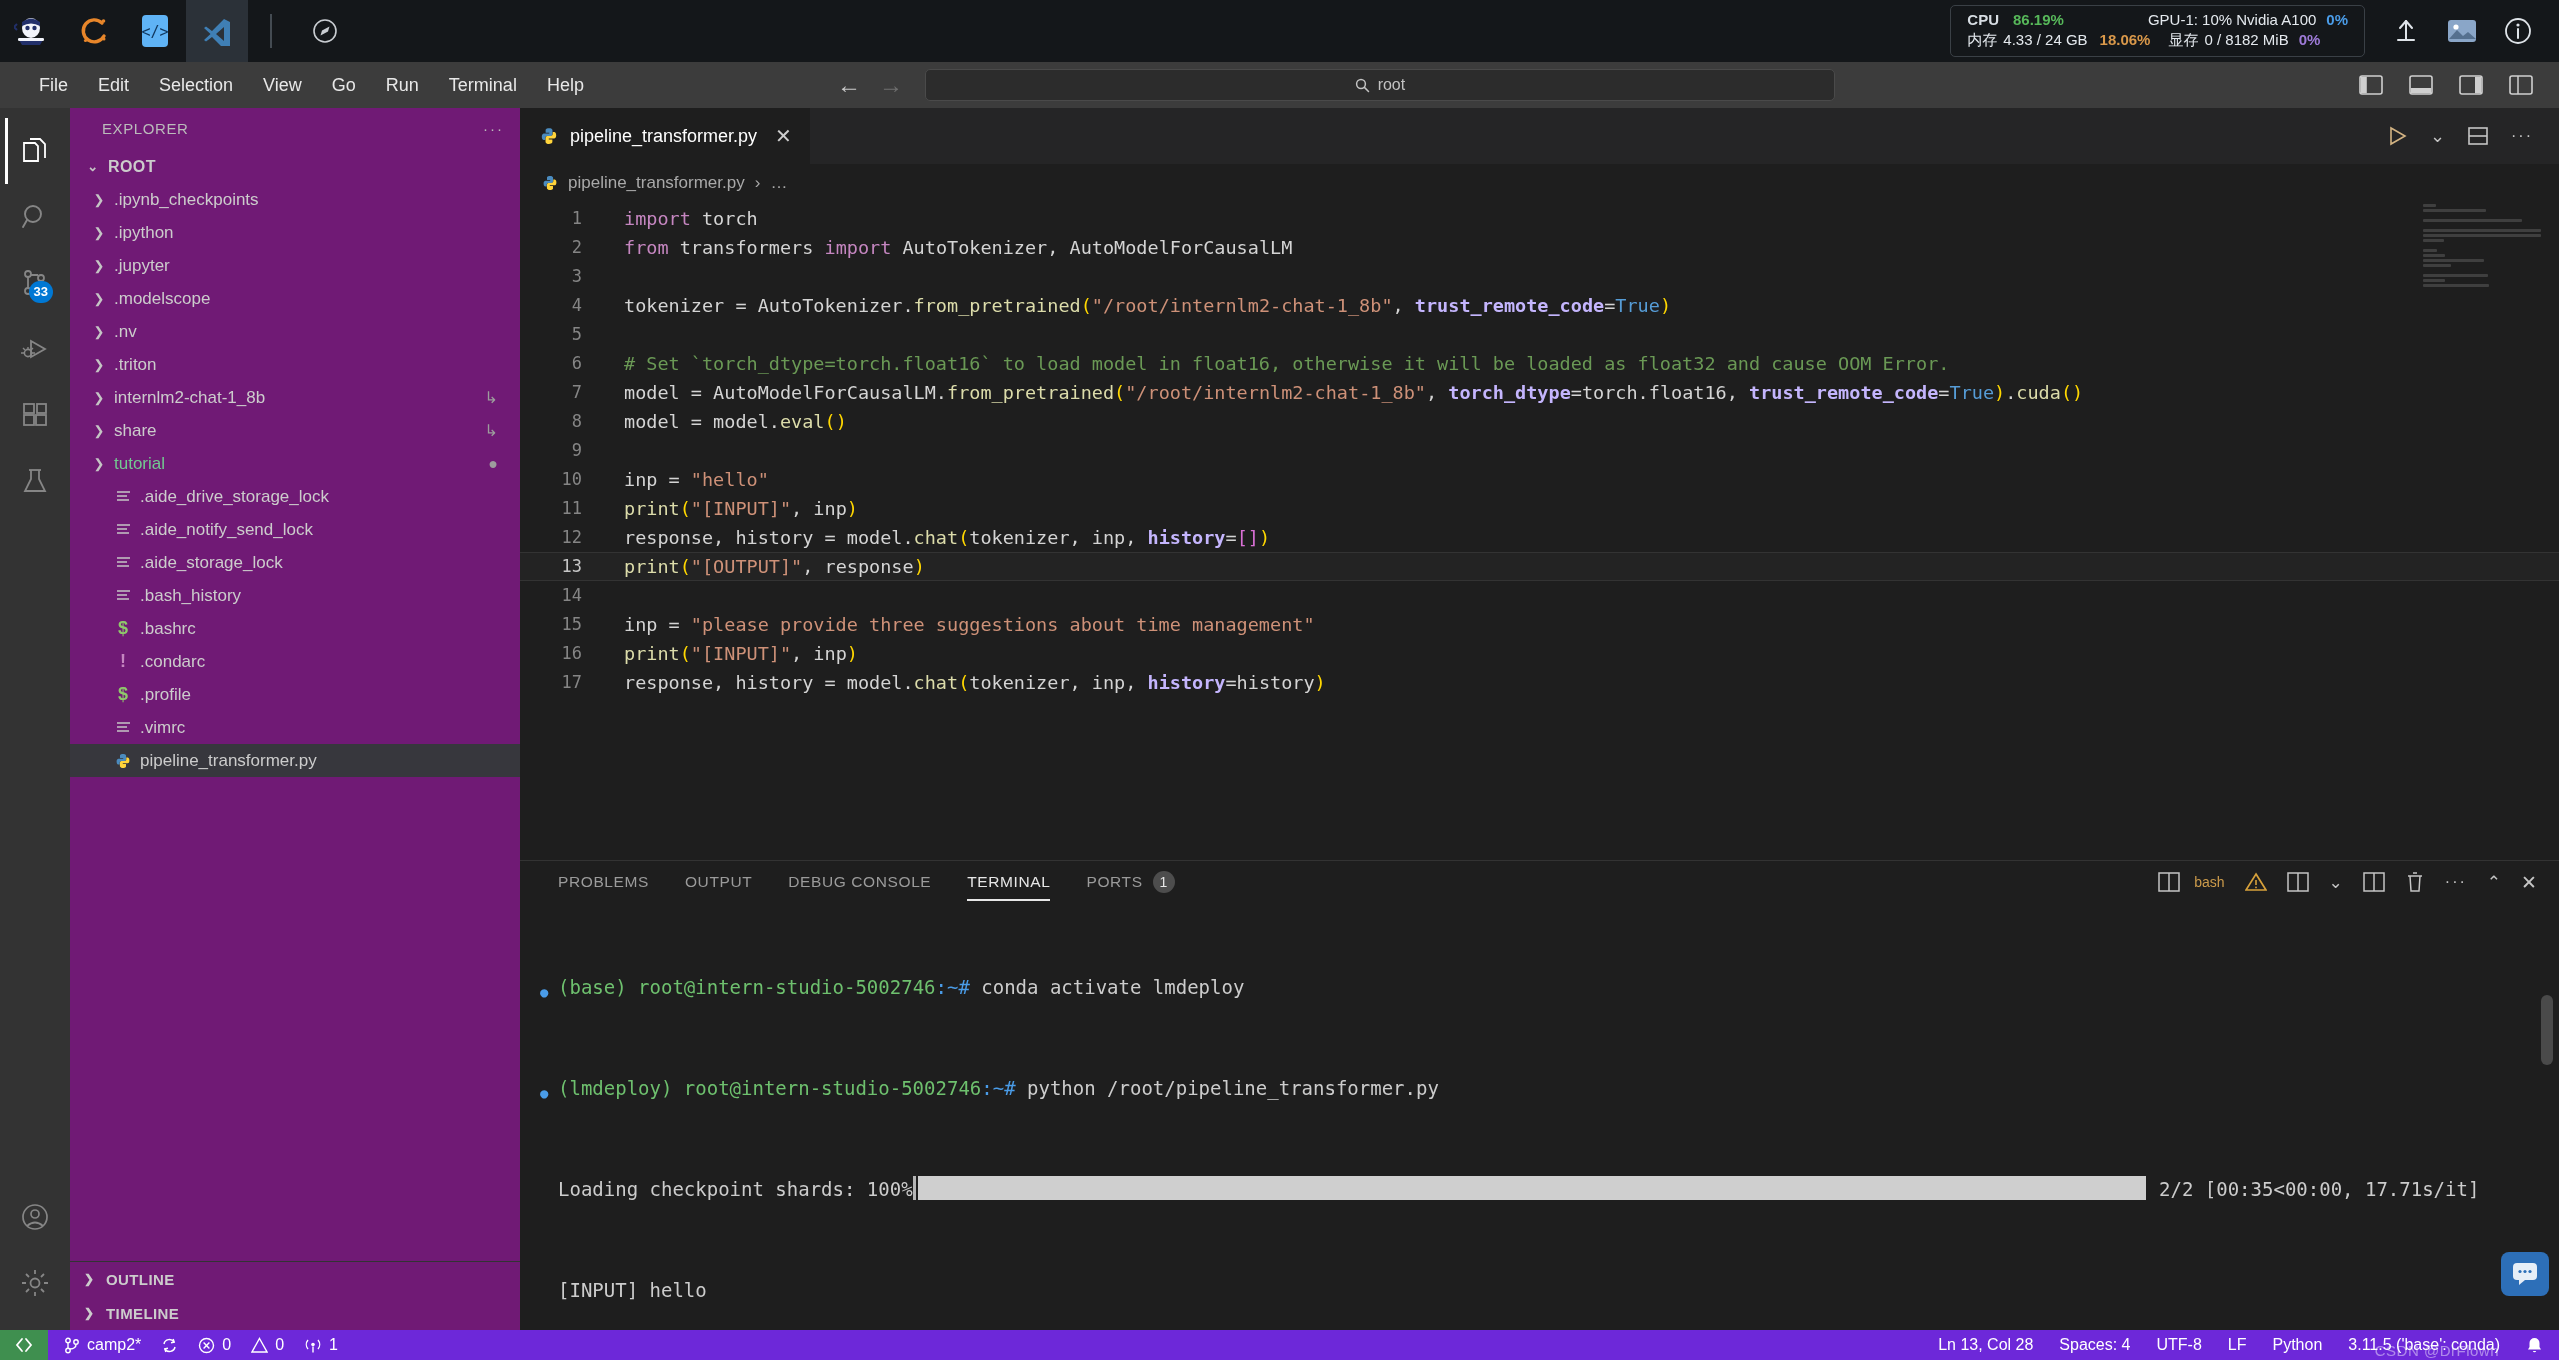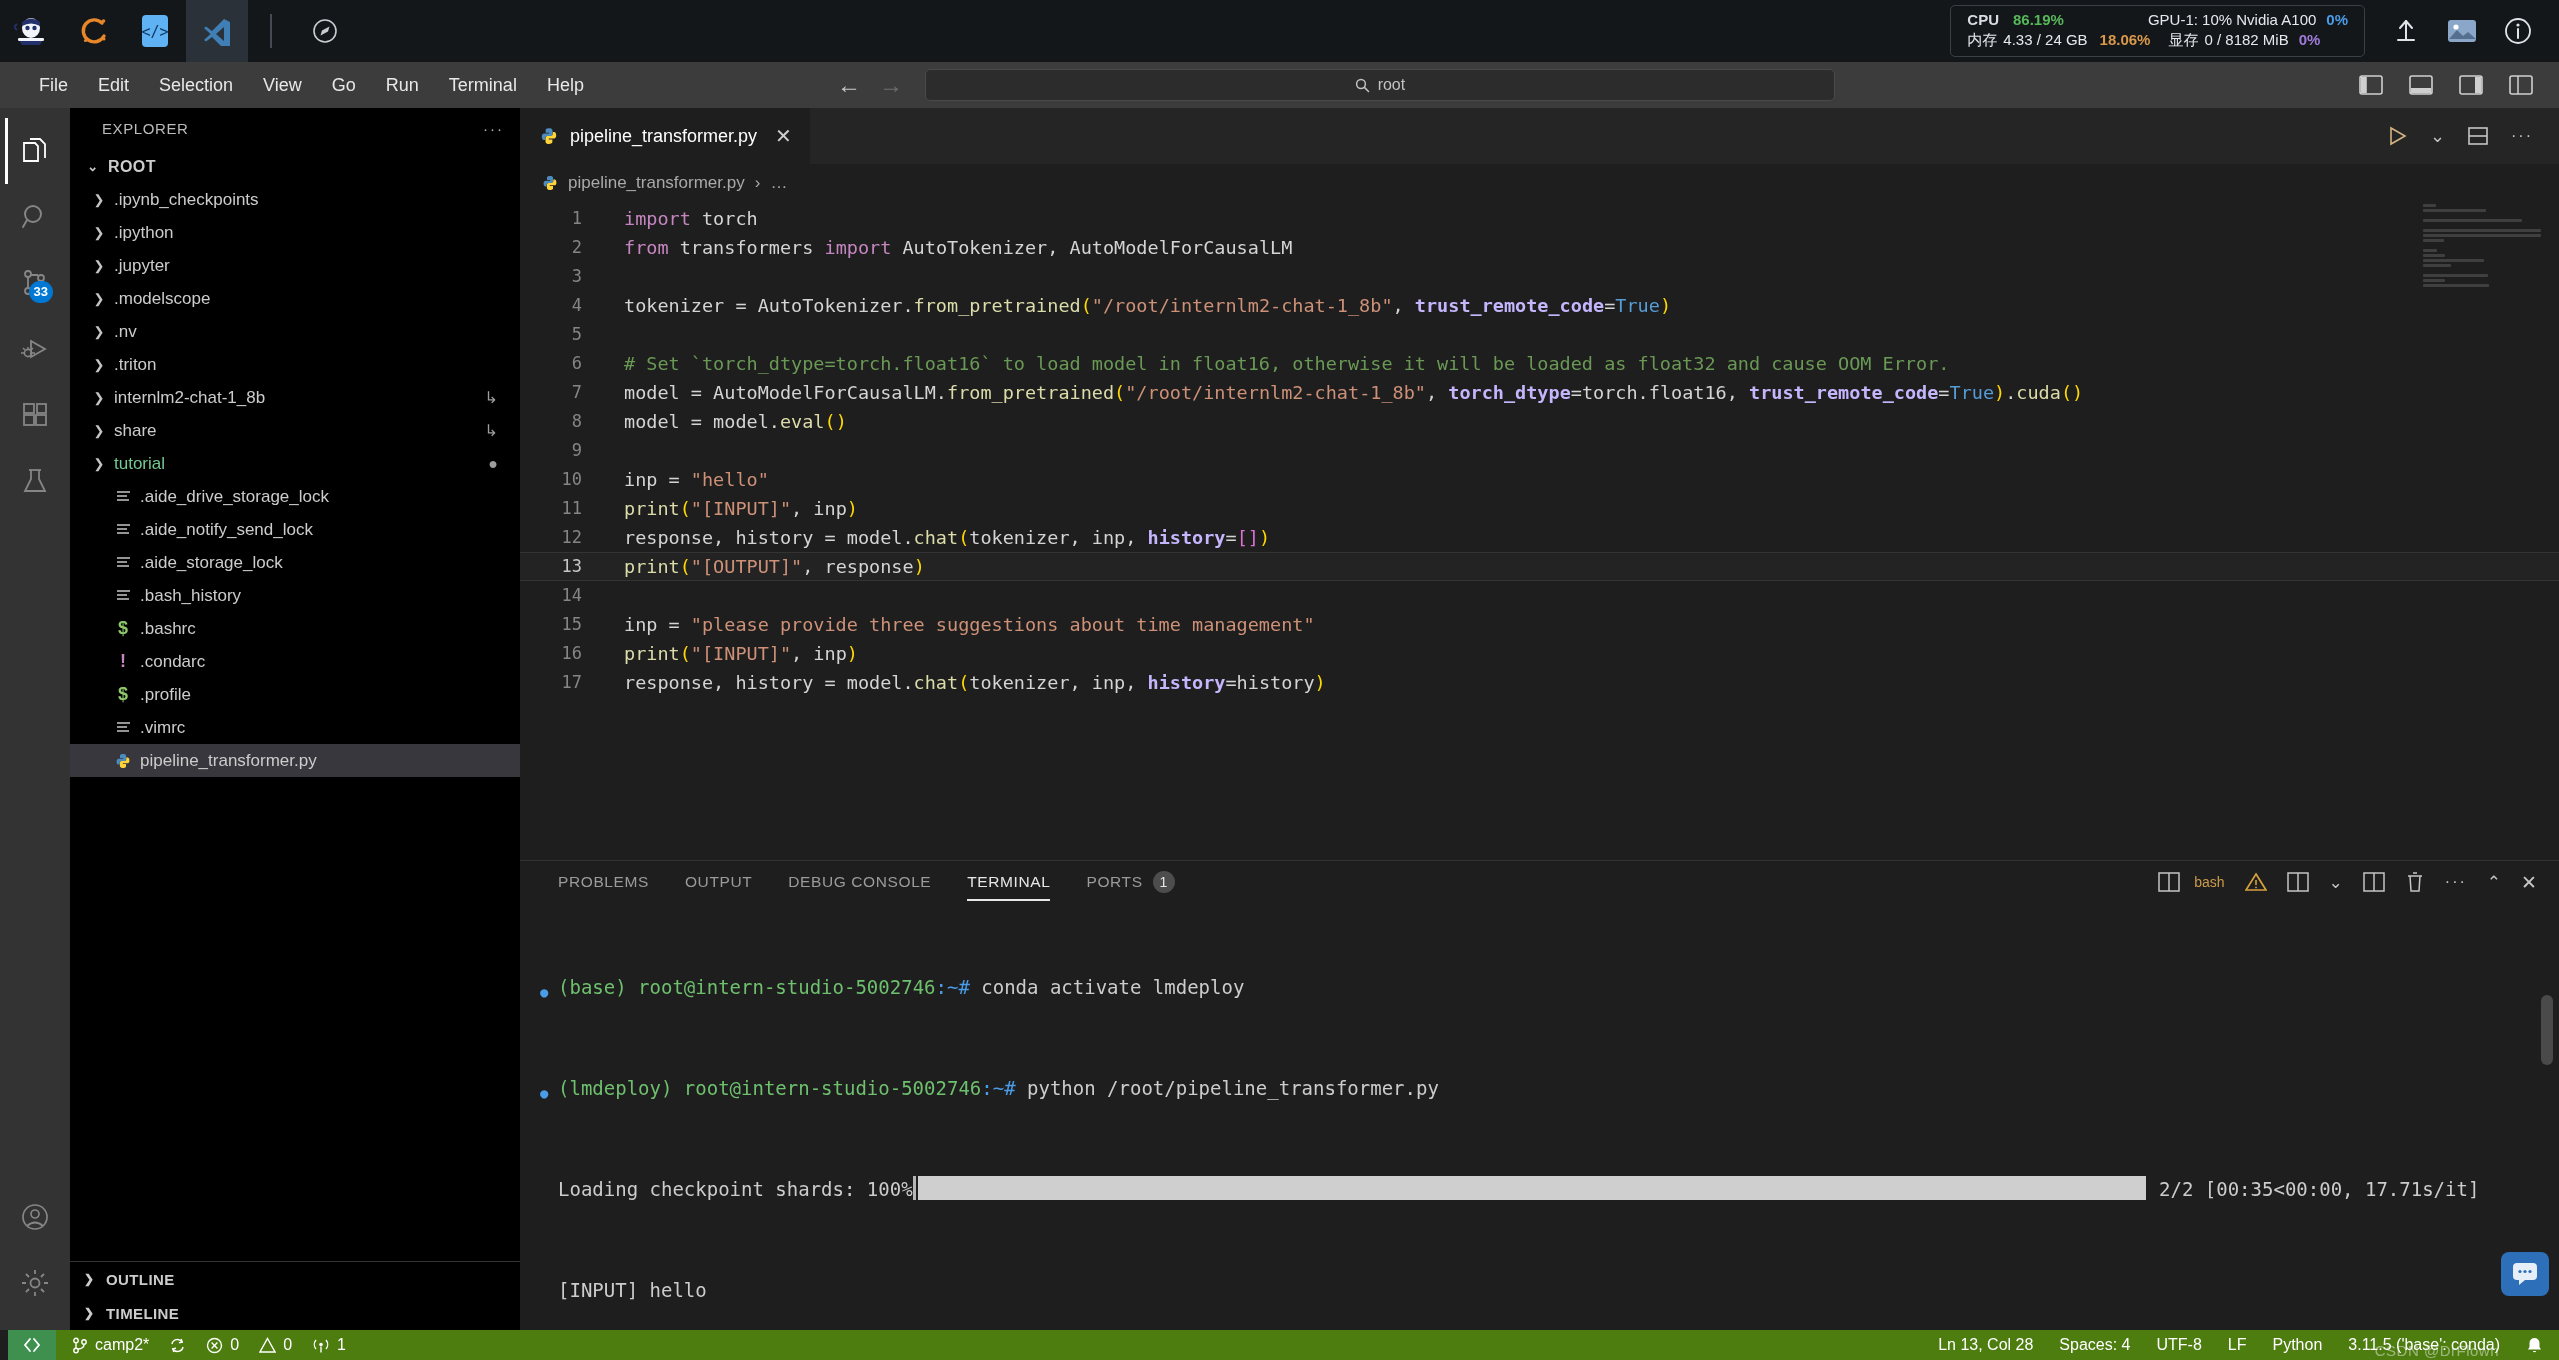--- a/index.html
+++ b/index.html
@@ -80,21 +80,21 @@
   }
   .act-badge {
     position: absolute; right: 12px; bottom: 13px; background: #0078d4; color: #fff;
     font-size: 13px; border-radius: 11px; min-width: 22px; height: 22px; line-height: 22px;
     text-align: center; padding: 0 5px; font-weight: bold;
   }
   .act-spacer { flex: 1 1 auto; }
 
   
   .sidebar {
-    width: 450px; flex: 0 0 450px; background: #000000; display: flex; flex-direction: column;
+    width: 450px; flex: 0 0 450px; background: #701a75; display: flex; flex-direction: column;
     min-height: 0;
   }
   .sb-header {
     height: 40px; display: flex; align-items: center; justify-content: space-between;
     padding: 0 16px 0 32px; font-size: 15px; letter-spacing: .6px; color: #bbbbbb;
   }
   .sb-tree { flex: 1 1 auto; overflow: hidden; padding-top: 2px; }
   .row {
     height: 33px; display: flex; align-items: center; font-size: 17px; color: #cccccc;
     padding-left: 18px; position: relative; white-space: nowrap;
@@ -192,22 +192,22 @@
   .term-scroll {
     position:absolute; right:6px; top:92px; width:12px; height:70px; background:#4a4a4a; border-radius:6px;
   }
   .chatbubble {
     position: absolute; right: 10px; bottom: 34px; width: 48px; height: 44px; background: #2d6fb8;
     border-radius: 8px; display:flex; align-items:center; justify-content:center;
   }
 
   
   .statusbar {
-    height: 30px; flex: 0 0 30px; background: #4d7c0f; display: flex; align-items: center;
-    font-size: 16px; color: #ffffff; margin-left: 8px;
+    height: 30px; flex: 0 0 30px; background: #6d28d9; display: flex; align-items: center;
+    font-size: 16px; color: #ffffff;
   }
   .sb-remote { background: #3f8f4f; height: 30px; display:flex; align-items:center; padding: 0 14px; }
   .sb-left { display: flex; align-items: center; gap: 20px; padding-left: 16px; }
   .sb-right { margin-left: auto; display: flex; align-items: center; gap: 26px; padding-right: 16px; }
   .sb-i { display: flex; align-items: center; gap: 7px; white-space: nowrap; }
   .watermark {
     position: absolute; right: 60px; bottom: 1px; font-size: 15px; color: rgba(255,255,255,.45);
     letter-spacing: .5px; pointer-events:none;
   }
   svg { display: block; }

